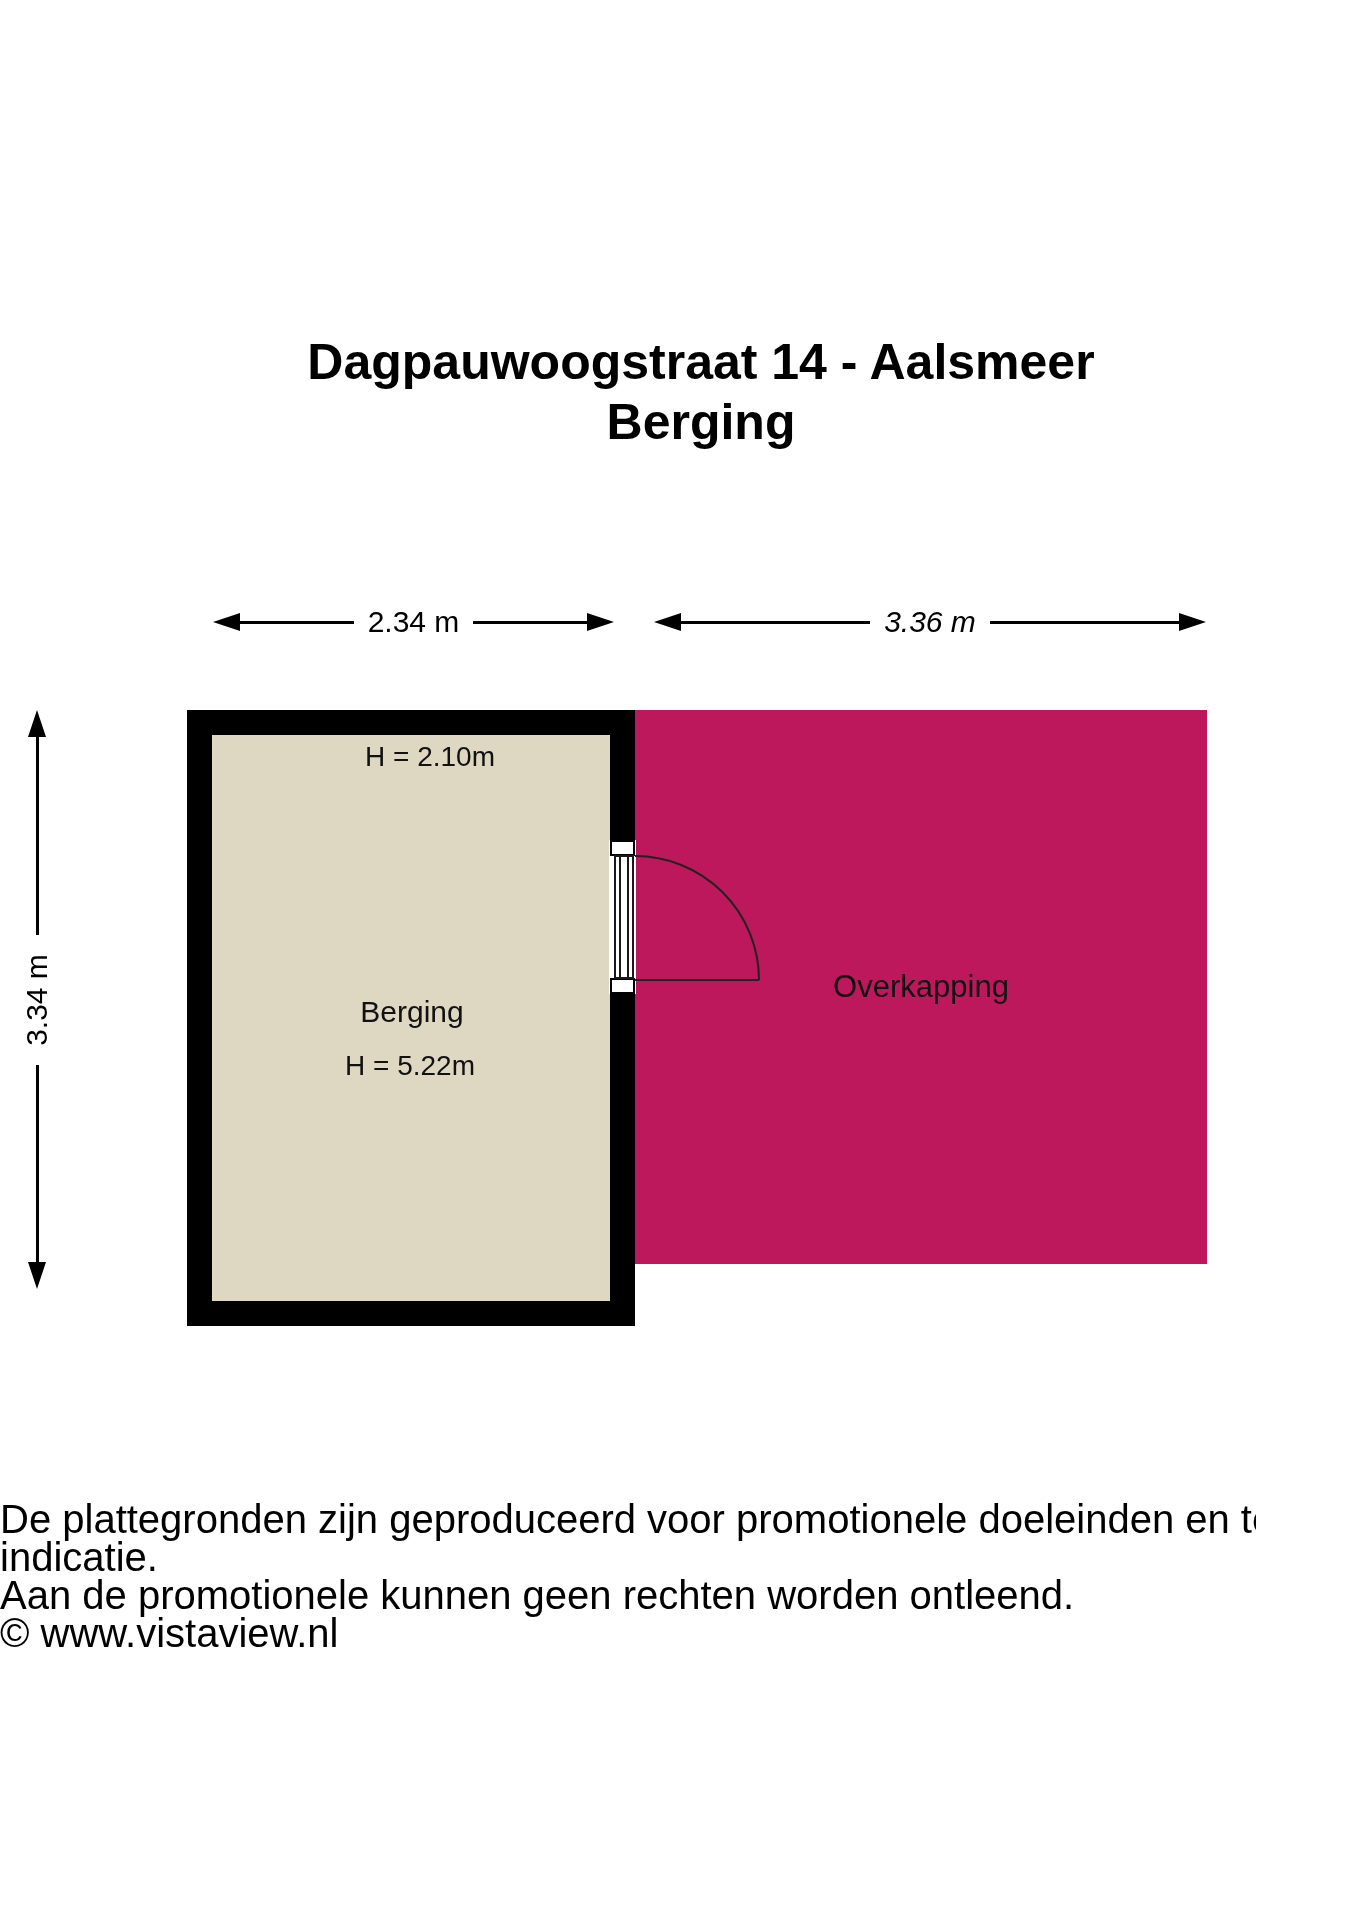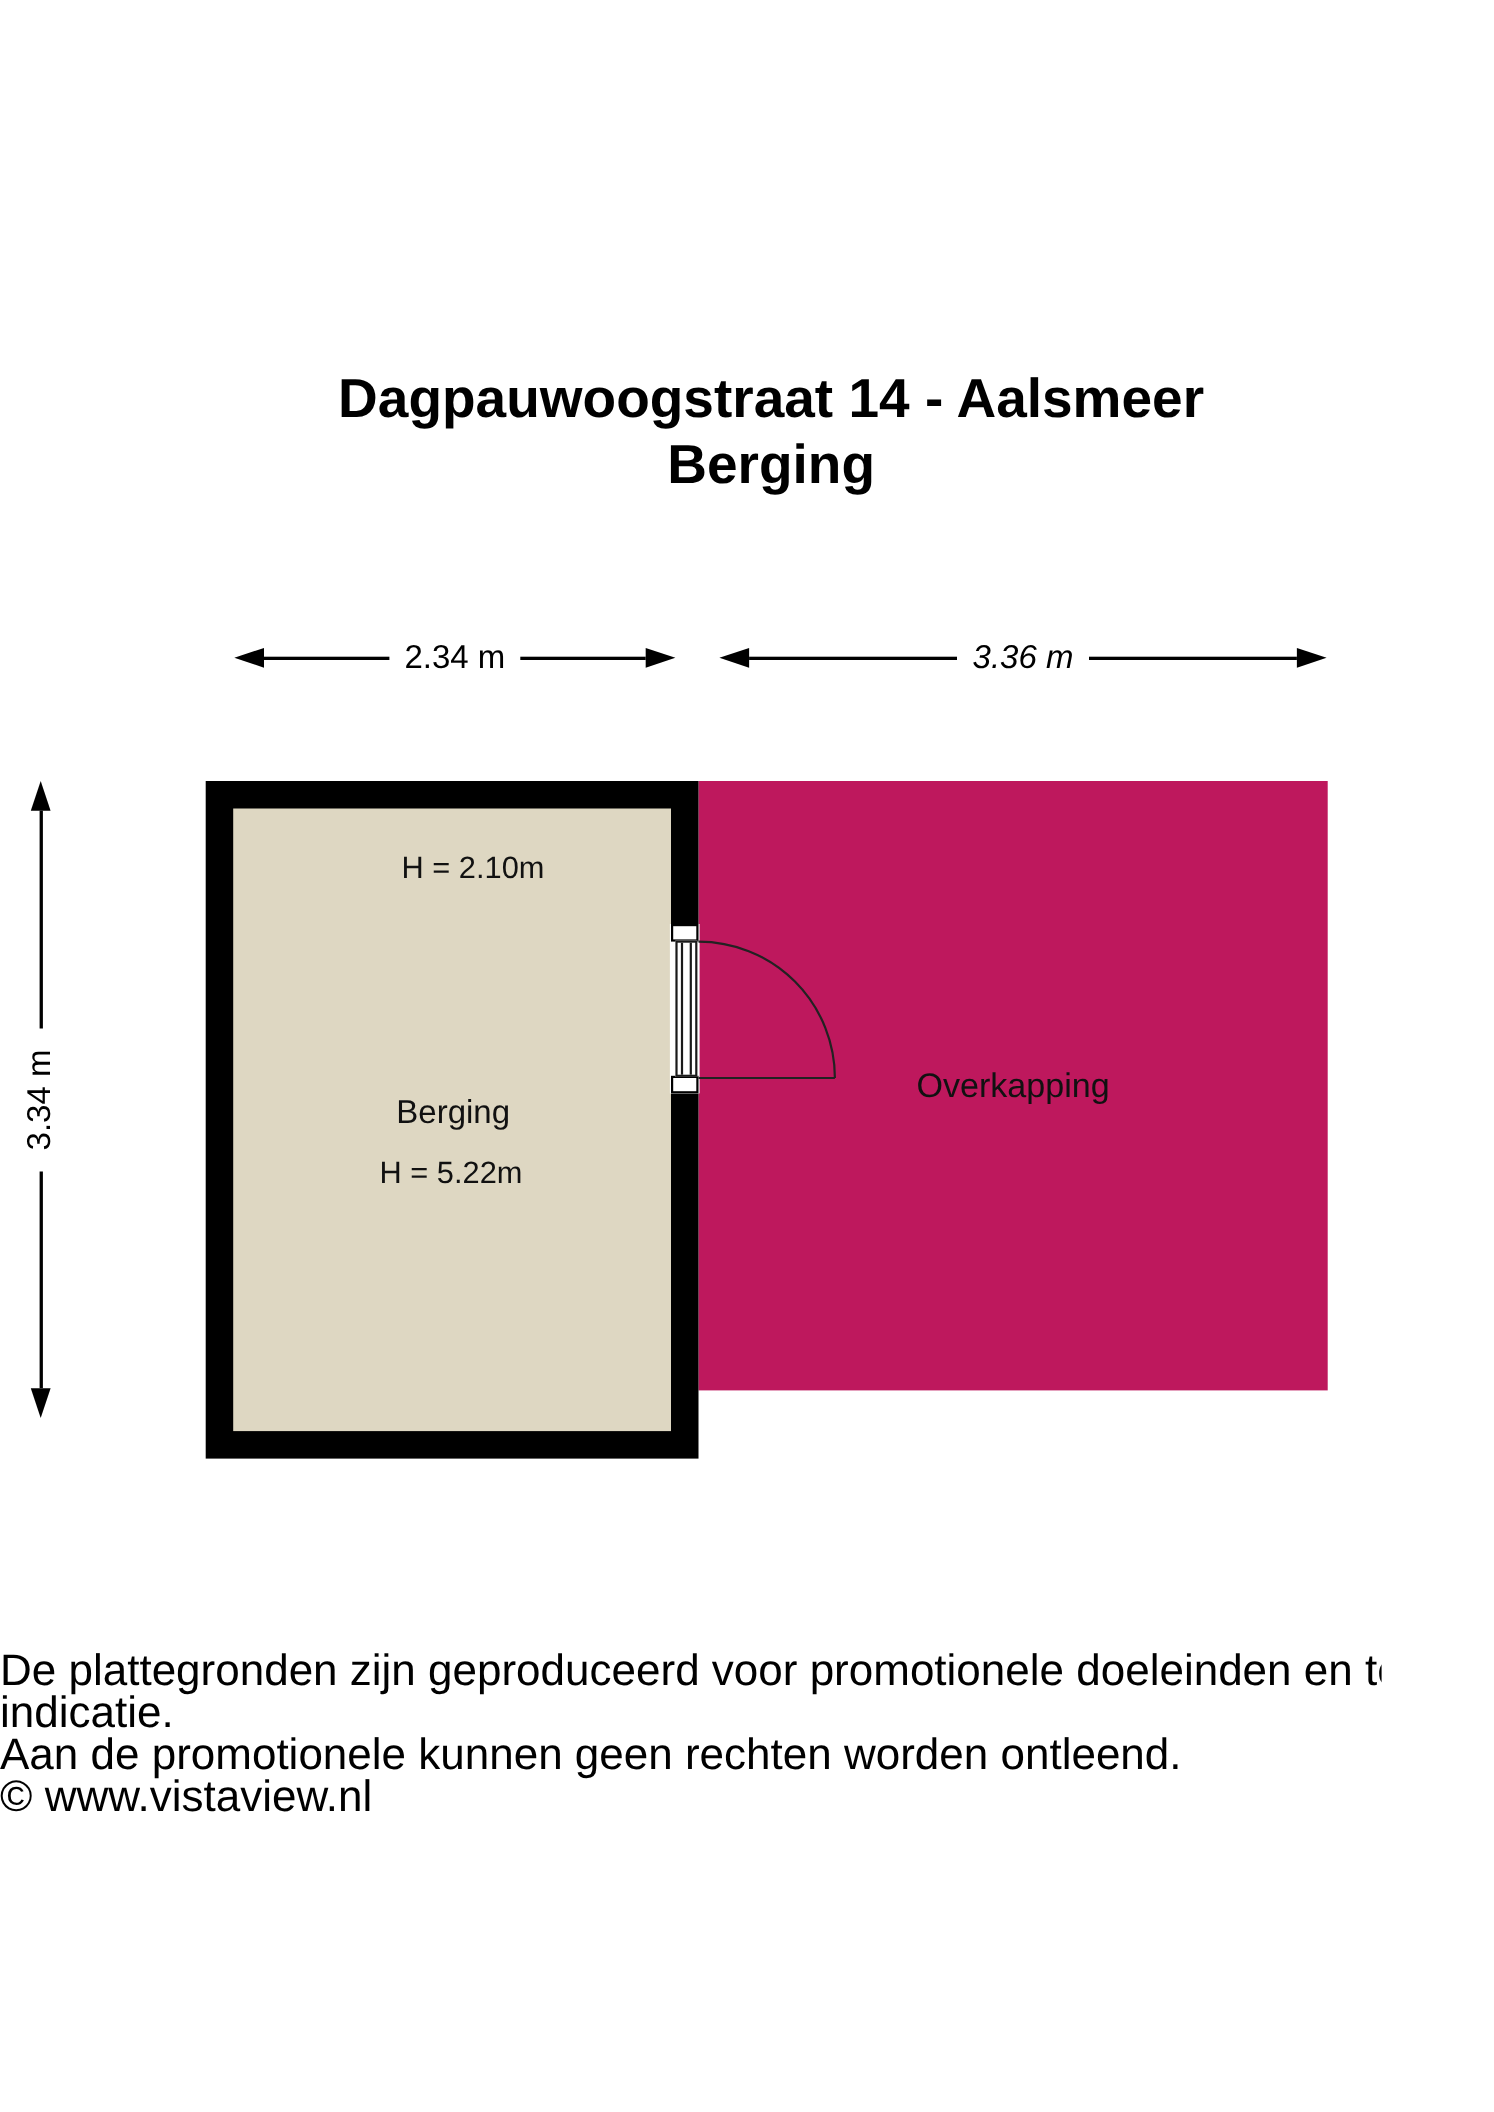--- a/index.html
+++ b/index.html
@@ -4,40 +4,40 @@
 <style>
   html,body{margin:0;padding:0;background:#ffffff;}
   .canvas{
     position:relative;width:1256px;height:1920px;background:#ffffff;
     font-family:"Liberation Sans", sans-serif;color:#000;overflow:hidden;
   }
   
   .title-block{position:absolute;top:332px;left:44px;width:1314px;text-align:center;
     font-weight:bold;font-size:50px;line-height:60px;}
   
-  .hdim{position:absolute;height:34px;display:flex;align-items:center;}
+  .hdim{position:absolute;height:34px;display:flex;align-items:center;margin-top:24px;}
   .hdim .seg{flex:1;height:3px;background:#000;}
   .hdim .lbl{font-size:30px;padding:0 14px;white-space:nowrap;}
   .ah{width:0;height:0;flex:none;}
   .ah.l{border-top:9px solid transparent;border-bottom:9px solid transparent;border-right:27px solid #000;}
   .ah.r{border-top:9px solid transparent;border-bottom:9px solid transparent;border-left:27px solid #000;}
   .ah.u{border-left:9px solid transparent;border-right:9px solid transparent;border-bottom:27px solid #000;}
   .ah.d{border-left:9px solid transparent;border-right:9px solid transparent;border-top:27px solid #000;}
   .vdim{position:absolute;width:40px;display:flex;flex-direction:column;align-items:center;}
   .vdim .seg{flex:1;width:3px;background:#000;}
   .vdim .vlbl{height:130px;width:40px;display:flex;align-items:center;justify-content:center;flex:none;}
   .vdim .vlbl span{transform:rotate(-90deg);white-space:nowrap;font-size:30px;}
   
   .overkapping{position:absolute;left:635px;top:710px;width:572px;height:554px;background:#be185d;
     display:flex;align-items:center;justify-content:center;}
   .overkapping .room-lbl{font-size:31px;color:#111;}
   .berging-walls{position:absolute;left:187px;top:710px;width:448px;height:616px;background:#000;}
   .berging-floor{position:absolute;left:25px;top:25px;right:25px;bottom:25px;background:#ded7c2;}
   .room-note{position:absolute;transform:translate(-50%,-50%);white-space:nowrap;color:#111;}
-  .note-h210{left:430px;top:757px;font-size:28px;margin-top:32px;}
+  .note-h210{left:430px;top:757px;font-size:28px;}
   .note-berging{left:412px;top:1012px;font-size:30px;}
   .note-h424{left:410px;top:1066px;font-size:28px;}
   
   .door-gap{position:absolute;left:609px;top:840px;width:27px;height:154px;background:#fff;}
   .door-post{position:absolute;left:610px;width:25px;height:16px;background:#fff;
     border:2px solid #000;box-sizing:border-box;}
   .post-top{top:840px;}
   .post-bottom{top:978px;}
   .door-frame{position:absolute;left:614px;top:855px;width:20px;height:124px;background:#fff;
     border:2px solid #1a1a1a;box-sizing:border-box;}

